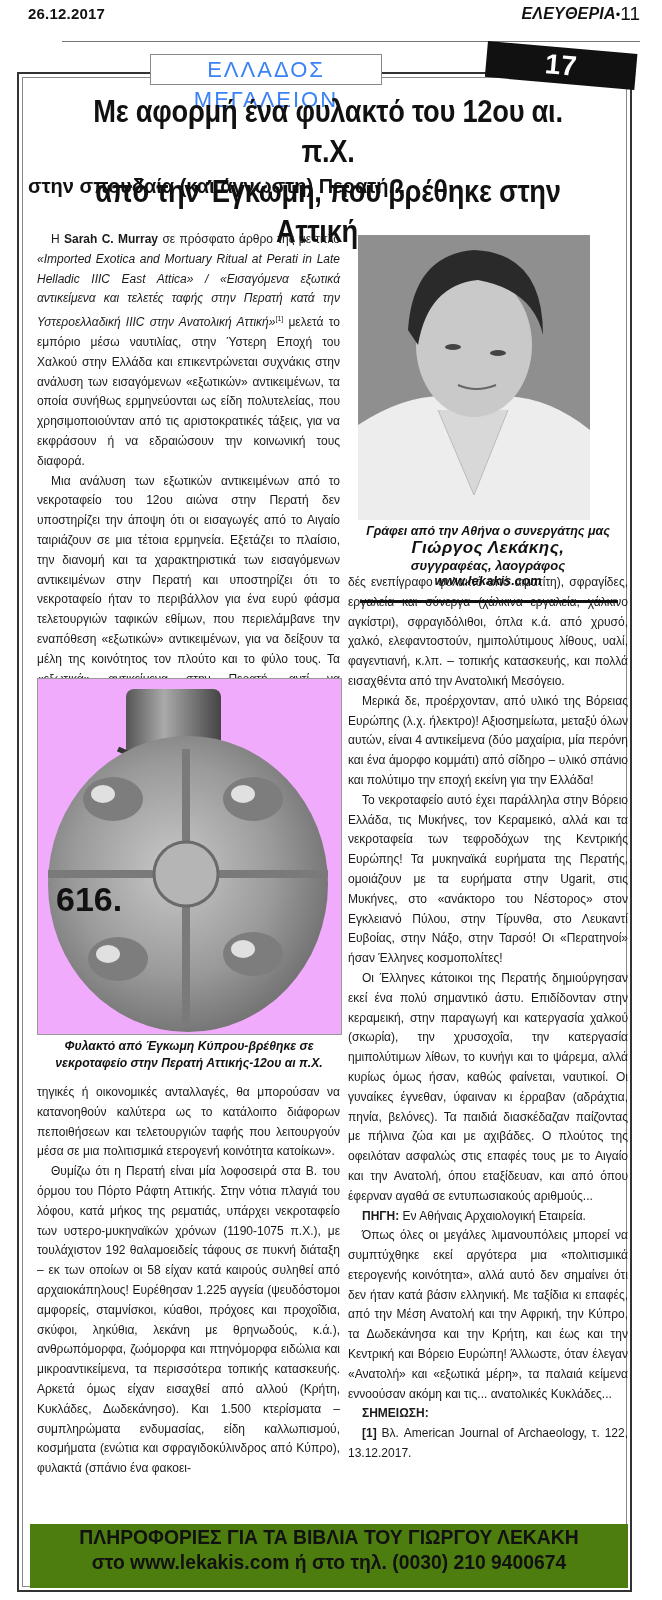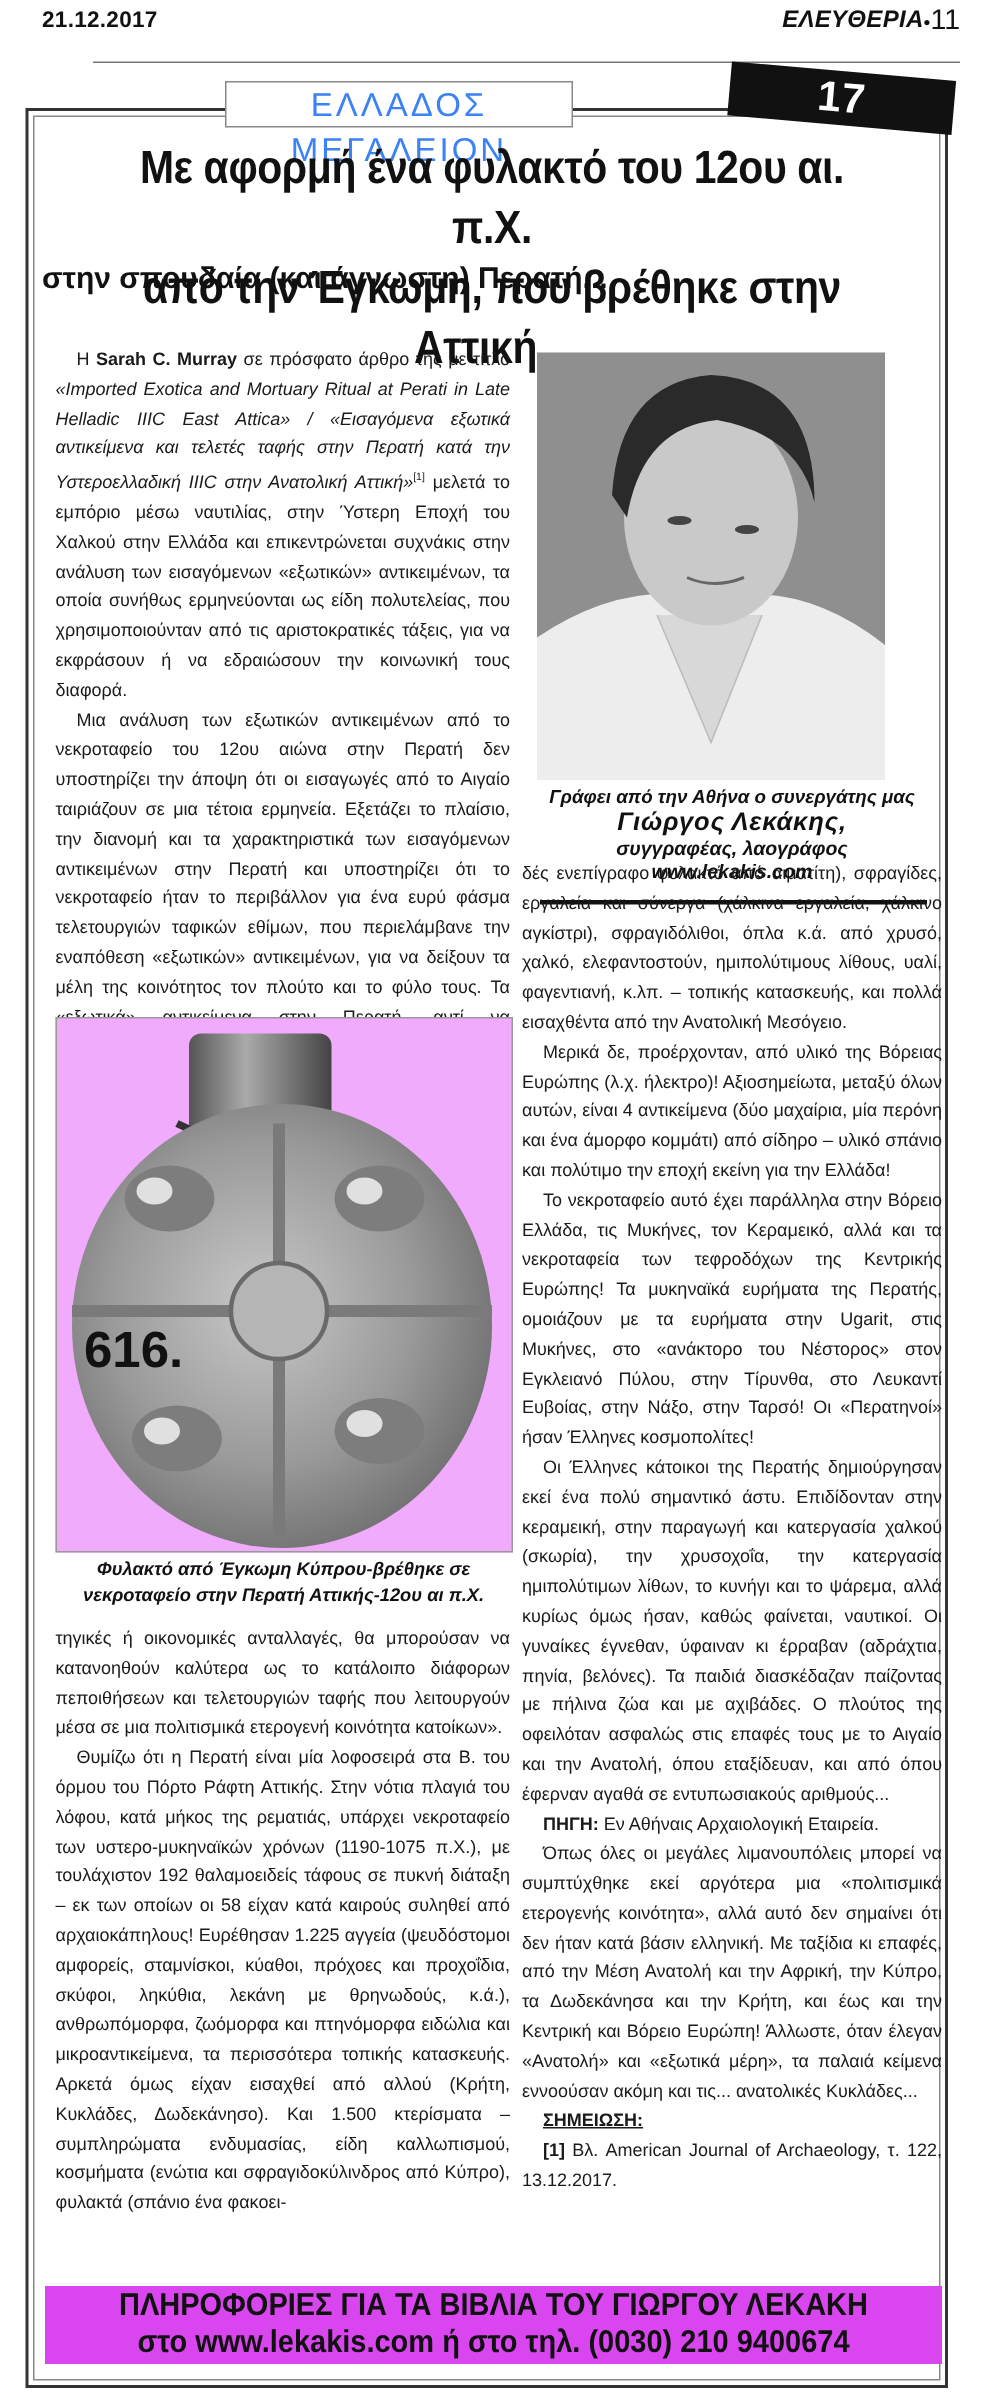--- a/index.html
+++ b/index.html
@@ -50,32 +50,32 @@
   #byline .l4 { font-size:13px; }
   #byline-rule { left:360px; top:600px; width:258px; height:3px; background:#111; }
 
   
   #amulet { left:37px; top:678px; width:305px; height:357px; border:1px solid #999; box-sizing:border-box;
             background:#f0abfc; overflow:hidden; }
   #amulet-caption { left:33px; top:1038px; width:312px; text-align:center; font-style:italic;
                     font-weight:bold; font-size:12.2px; line-height:17px; }
 
   
-  .note-h { font-weight:bold; text-decoration:underline; }
+  .note-h { font-weight:bold; }
 
   
-  #banner { left:30px; top:1524px; width:598px; height:52px; background:#d946ef; text-align:center;
+  #banner { left:30px; top:1524px; width:598px; height:64px; background:#4d7c0f; text-align:center;
             font-weight:bold; }
   #banner .b1 { font-size:21px; line-height:25px; transform:scaleX(0.92); }
   #banner .b2 { font-size:21px; line-height:25px; transform:scaleX(0.92); }
 </style>
 </head>
 <body>
 
-<div id="date" class="abs">21.12.2017</div>
+<div id="date" class="abs">26.12.2017</div>
 <div id="masthead" class="abs">
   <span class="paper">ΕΛΕΥΘΕΡΙΑ</span>
   <span class="dot">•</span>
   <span class="pg">11</span>
 </div>
 <div id="header-rule" class="abs"></div>
 
 <div id="frame-outer" class="abs"></div>
 <div id="frame-inner" class="abs"></div>
 

